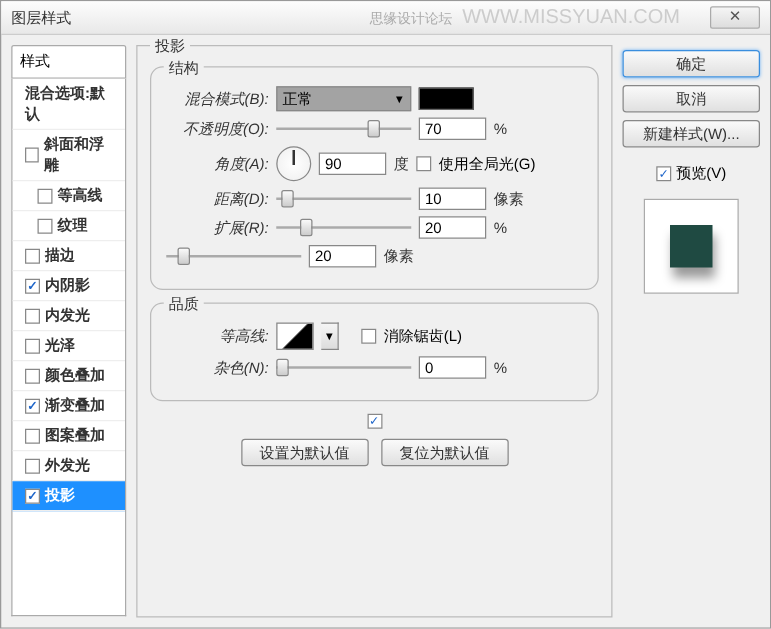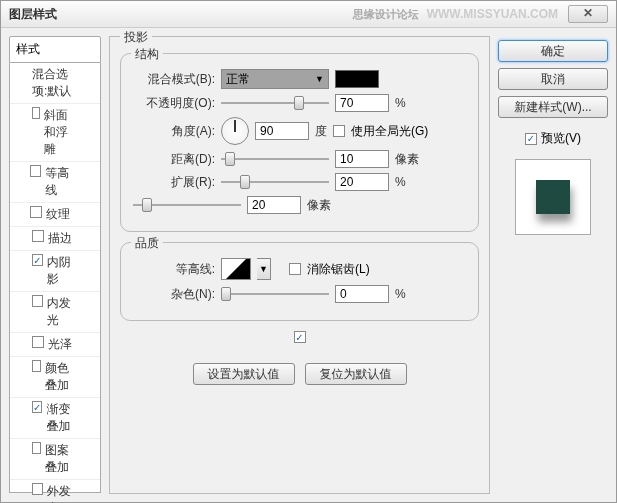--- a/index.html
+++ b/index.html
@@ -1,58 +1,58 @@
 <!DOCTYPE html>
 <html><head>
 <meta charset="utf-8">
 <style>
 * { box-sizing: border-box; margin: 0; padding: 0; font-family: "Microsoft YaHei", SimSun, sans-serif; font-size: 12px; }
 body { background: #f0f0f0; }
 .window { width: 617px; height: 503px; background: #f0f0f0; border: 1px solid #999; display: flex; flex-direction: column; }
-.titlebar { height: 28px; background: linear-gradient(#fdfdfd, #e8e8e8); border-bottom: 1px solid #ccc; display: flex; align-items: center; padding: 0 8px; font-weight: bold; }
+.titlebar { height: 28px; background: linear-gradient(#fdfdfd, #e8e8e8); border-bottom: 1px solid #ccc; display: flex; align-items: center; padding: 0 8px; }
 .titlebar .title { flex: 1; color: #333; }
 .titlebar .watermark { color: #aaa; font-size: 11px; margin-right: 8px; }
-.titlebar .url { color: #ccc; font-size: 12px; margin-right: 10px; }
+.titlebar .url { color: #ccc; font-size: 16px; margin-right: 24px; }
 .closebtn { width: 40px; height: 18px; border: 1px solid #aaa; background: linear-gradient(#f5f5f5,#ddd); text-align: center; line-height: 14px; color: #555; border-radius: 2px; }
 .body { flex: 1; display: flex; padding: 8px; gap: 8px; }
 .left { width: 92px; }
 .left-title { background: #fff; border: 1px solid #aaa; padding: 4px 6px; border-top-left-radius: 2px; border-top-right-radius: 2px; }
 .left-list { background: #fff; border: 1px solid #aaa; border-top: none; height: 430px; }
-.left-item { padding: 3px 22px; border-bottom: 1px solid #eee; display: flex; gap: 4px; color: #333; }
+.left-item { padding: 3px 10px; border-bottom: 1px solid #eee; display: flex; align-items: center; gap: 4px; color: #333; font-weight: bold; }
 .left-item.sub { padding-left: 20px; }
 .left-item.selected { background: #1e90ff; color: #fff; }
 .cb { width: 12px; height: 12px; border: 1px solid #888; background: #fff; display: inline-flex; align-items: center; justify-content: center; font-size: 10px; color: #1e65c9; }
 .cb.checked::after { content: "✓"; }
 .center { flex: 1; position: relative; }
 .groupbox { border: 1px solid #bbb; border-radius: 10px; padding: 10px 12px 12px; margin-bottom: 10px; position: relative; }
 .groupbox > .legend { position: absolute; top: -8px; left: 10px; background: #f0f0f0; padding: 0 4px; color: #333; }
 .panel-title { position: absolute; top: -8px; left: 10px; background: #f0f0f0; padding: 0 4px; color: #333; z-index: 2; }
 .outerbox { border: 1px solid #bbb; padding: 16px 10px 10px; height: 458px; position: relative; }
 .row { display: flex; align-items: center; margin: 5px 0; gap: 6px; }
-.label { width: 82px; text-align: right; color: #333; }
+.label { width: 82px; text-align: right; color: #333; font-style: italic; }
 .select { width: 108px; height: 20px; border: 1px solid #888; background: #a3a3a3; display: flex; align-items: center; padding: 0 4px; justify-content: space-between; }
 .select .arrow { font-size: 9px; }
 .swatch { width: 44px; height: 18px; background: #000; border: 1px solid #666; }
 .slider { width: 108px; height: 16px; position: relative; display: flex; align-items: center; }
 .slider .track { width: 100%; height: 2px; background: #aaa; }
 .slider .thumb { position: absolute; width: 10px; height: 14px; background: linear-gradient(#fafafa,#ccc); border: 1px solid #888; border-radius: 2px; top: 1px; }
 .numbox { width: 54px; height: 18px; border: 1px solid #888; background: #fff; padding: 0 4px; display: flex; align-items: center; }
 .unit { color: #333; }
 .angle-dial { width: 28px; height: 28px; border: 1px solid #888; border-radius: 50%; background: radial-gradient(#fff,#eee); position: relative; }
 .angle-dial::after { content: ""; position: absolute; width: 2px; height: 12px; background: #333; left: 50%; top: 2px; transform-origin: bottom center; transform: translateX(-50%) rotate(0deg); }
 .contour { width: 30px; height: 22px; border: 1px solid #888; background: linear-gradient(135deg,#fff 0%,#fff 48%,#000 52%,#000 100%); display: inline-block; }
 .contour-dd { width: 14px; height: 22px; border: 1px solid #888; border-left: none; background: linear-gradient(#f5f5f5,#ddd); display: inline-flex; align-items: center; justify-content: center; font-size: 9px; }
 .btn { height: 22px; border: 1px solid #888; background: linear-gradient(#fafafa,#e0e0e0); padding: 0 14px; border-radius: 3px; display: inline-flex; align-items: center; color: #333; }
 .btn.primary { border: 1px solid #3a8ede; box-shadow: 0 0 3px #6bb0f5; }
 .right { width: 110px; display: flex; flex-direction: column; gap: 6px; align-items: stretch; padding-top: 4px; }
 .right .btn { justify-content: center; }
 .preview-row { display: flex; align-items: center; justify-content: center; gap: 4px; margin-top: 6px; }
 .preview-box { width: 76px; height: 76px; border: 1px solid #aaa; background: #fff; margin: 6px auto 0; display: flex; align-items: center; justify-content: center; }
 .preview-inner { width: 34px; height: 34px; background: #1f4a42; box-shadow: 2px 8px 8px rgba(0,0,0,0.4); }
-.footer-btns { display: flex; gap: 10px; justify-content: center; margin-top: 20px; }
+.footer-btns { display: flex; gap: 10px; justify-content: center; margin-top: 8px; }
 </style>
 </head>
 <body>
 
 <div class="window">
   <div class="titlebar">
     <span class="title">图层样式</span>
     <span class="watermark">思缘设计论坛</span>
     <span class="url">WWW.MISSYUAN.COM</span>
     <div class="closebtn"><span>✕</span></div>

